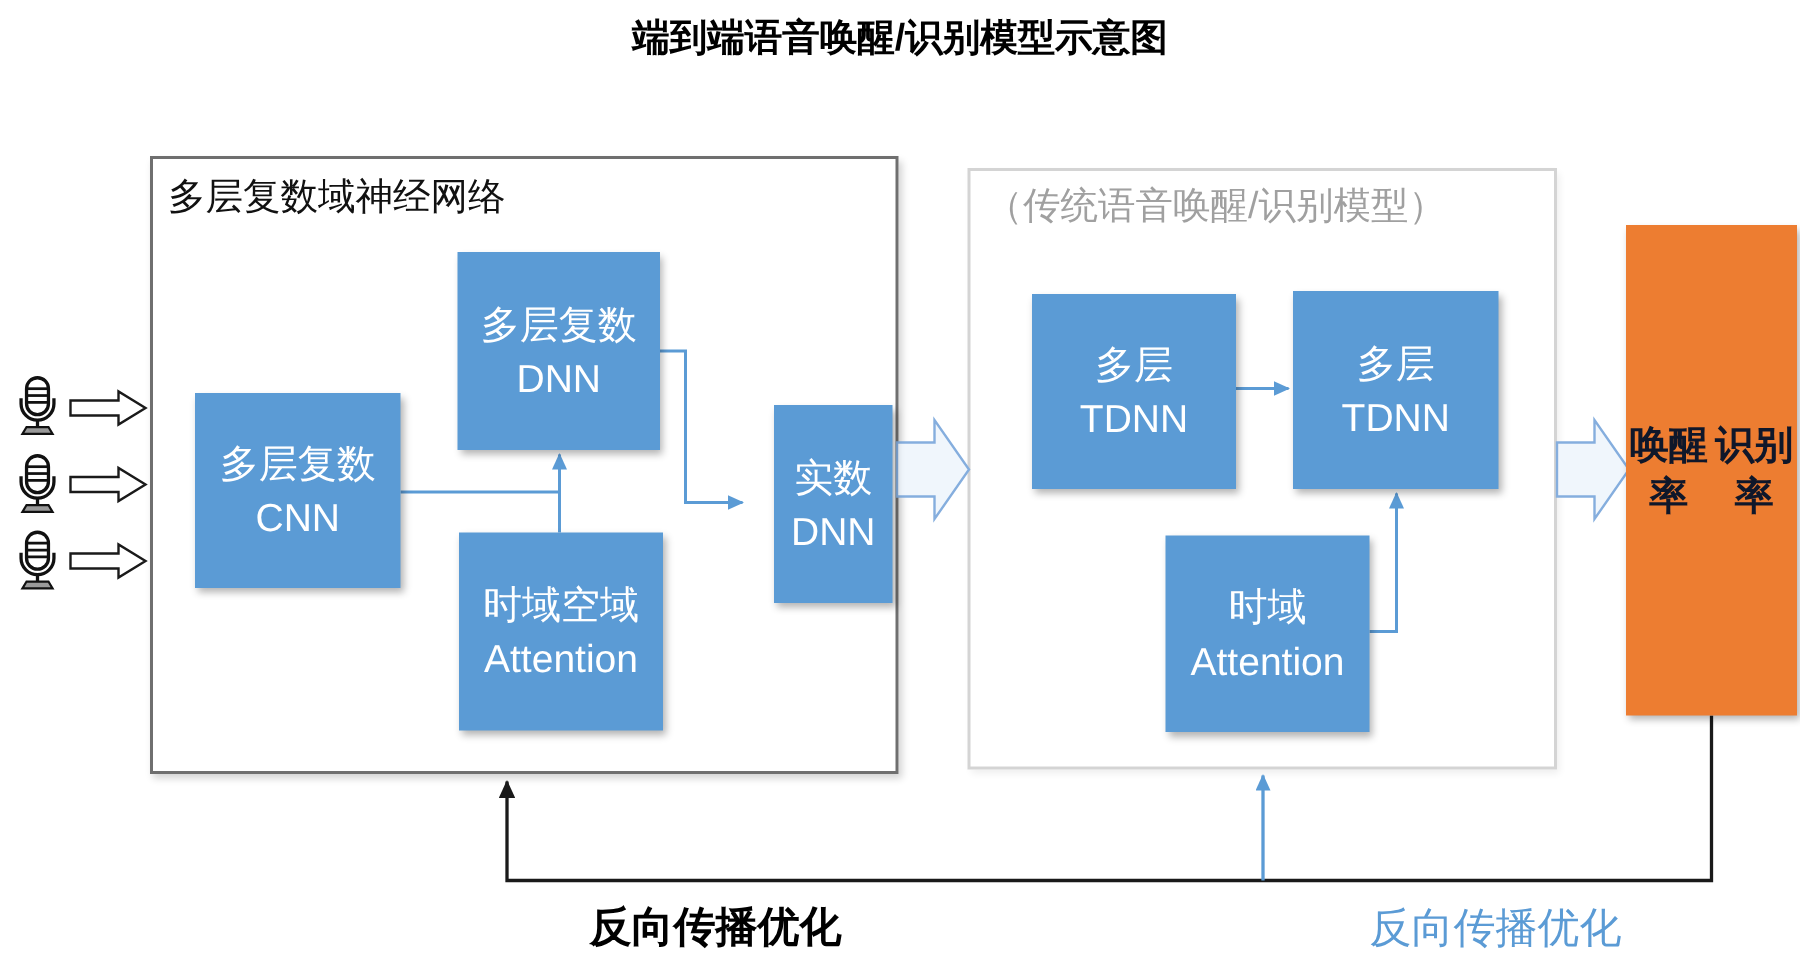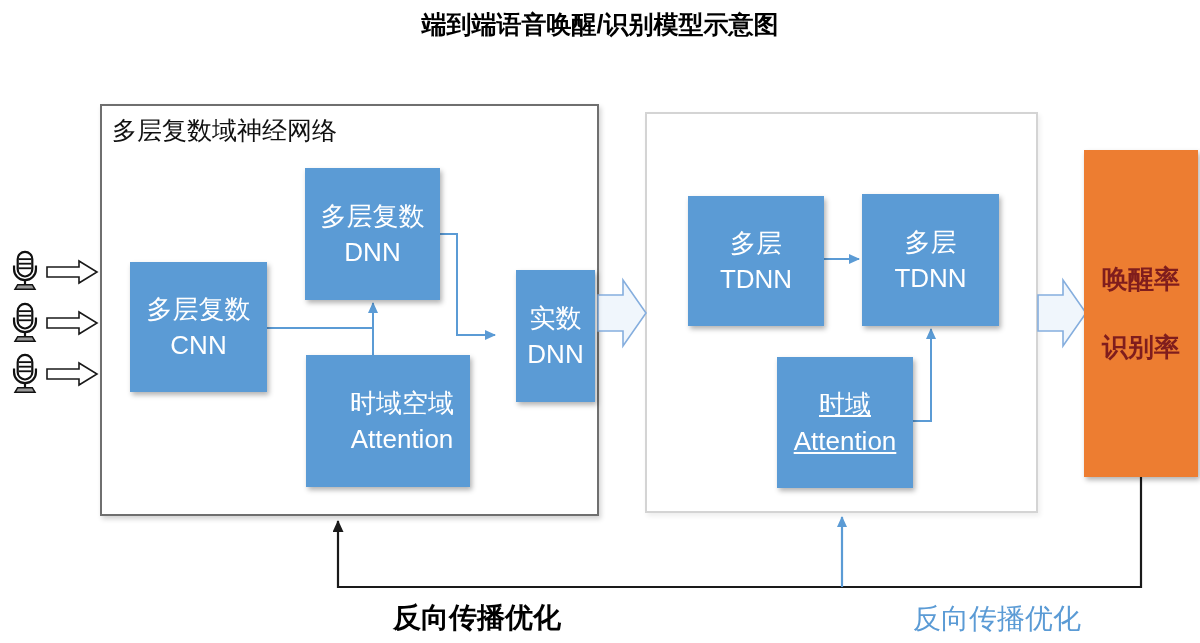--- a/index.html
+++ b/index.html
@@ -27,29 +27,29 @@
     position:absolute; top:5px; left:10px; font-size:25px; color:#a0a0a0; line-height:1.45;
   }
   .node {
     position:absolute; background:#5B9BD5; color:#fff;
     display:flex; flex-direction:column; align-items:center; justify-content:center;
     font-size:26px; line-height:1.4; text-align:center;
     box-shadow:2px 3px 5px rgba(0,0,0,0.30);
   }
   .node-cnn  { left:130px; top:262px; width:137px; height:130px; }
   .node-dnn  { left:305px; top:168px; width:135px; height:132px; }
-  .node-att1 { left:306px; top:355px; width:136px; height:132px;padding-left:28px; }
+  .node-att1 { left:306px; top:355px; width:136px; height:132px; }
   .node-rdnn { left:498px; top:270px; width:79px;  height:132px;margin-left:18px; }
   .node-tdnn { left:688px; top:196px; width:136px; height:130px; }
   .node-lstm { left:862px; top:194px; width:137px; height:132px; }
-  .node-att2 { left:777px; top:357px; width:136px; height:131px;text-decoration:underline; }
+  .node-att2 { left:777px; top:357px; width:136px; height:131px; }
   .output-box {
     position:absolute; left:1084px; top:150px; width:114px; height:327px;
-    background:#ED7D31; color:#7f1d1d; font-weight:bold; font-size:26px; line-height:1.3;
-    display:flex; flex-direction:column; align-items:center; justify-content:center;
+    background:#ED7D31; color:#0f172a; font-weight:bold; font-size:26px; line-height:1.3;
+    display:flex; align-items:center; justify-content:center;
     text-align:center; box-shadow:2px 3px 5px rgba(0,0,0,0.30);
   }
   .output-line2 { max-width:80px; }
   .output-spacer { height:34px; }
   .mic { position:absolute; left:8px; width:34px; height:42px; }
   .mic1 { top:250px; } .mic2 { top:302px; } .mic3 { top:353px; }
   .connector-layer { position:absolute; left:0; top:0; width:1200px; height:643px; pointer-events:none; }
   .fb-black-label {
     position:absolute; left:393px; top:599px; font-size:28px; font-weight:bold; color:#000;
   }
@@ -97,20 +97,21 @@
       <polygon points="9,38 25,38 28,43 6,43" fill="#9a9a9a" stroke="#111" stroke-width="1.6"></polygon>
     </svg>
   </div>
 
   <div class="container-box complex-container">
     <div class="complex-label">多层复数域神经网络</div>
   </div>
 
   <div class="container-box real-container">
     <div class="real-label">
+      <div>（传统语音唤醒/识别模型）</div>
     </div>
   </div>
 
   <svg class="connector-layer" width="1200" height="643" viewBox="0 0 1200 643">
     <defs>
       <marker id="arrB" markerUnits="userSpaceOnUse" markerWidth="11" markerHeight="10" viewBox="0 0 11 10" refX="10" refY="5" orient="auto">
         <path d="M0,0 L11,5 L0,10 Z" fill="#5B9BD5"></path>
       </marker>
       <marker id="arrK" markerUnits="userSpaceOnUse" markerWidth="12" markerHeight="11" viewBox="0 0 12 11" refX="11" refY="5.5" orient="auto">
         <path d="M0,0 L12,5.5 L0,11 Z" fill="#1a1a1a"></path>

